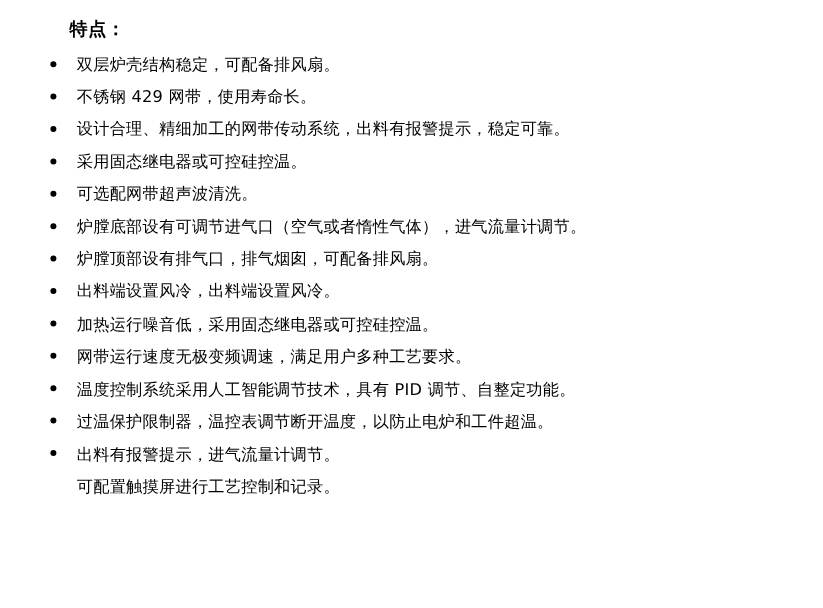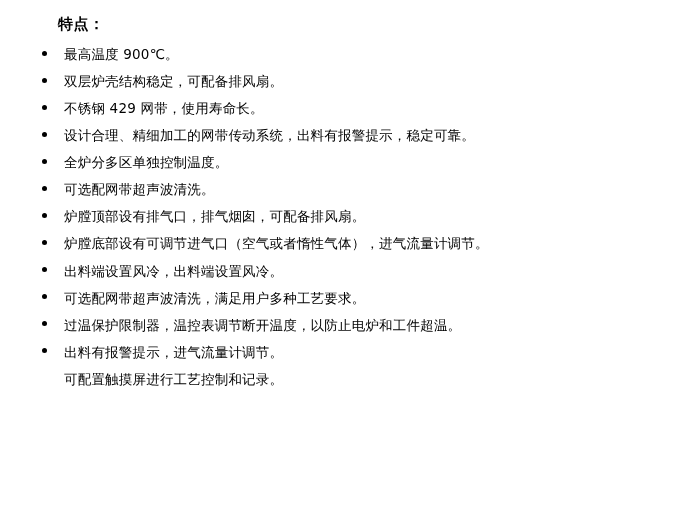--- a/index.html
+++ b/index.html
@@ -55,57 +55,61 @@
   }
 </style>
 </head>
 <body>
 
 <div class="page">
   <div class="doc-title">特点：</div>
   <ul class="feature-list">
     <li>
         <span class="bullet"></span>
-        <span class="txt">最高温度 900℃。</span>
-      </li>
-    <li>
-        <span class="bullet"></span>
         <span class="txt">双层炉壳结构稳定，可配备排风扇。</span>
       </li>
     <li>
         <span class="bullet"></span>
         <span class="txt">不锈钢 429 网带，使用寿命长。</span>
       </li>
     <li>
         <span class="bullet"></span>
         <span class="txt">设计合理、精细加工的网带传动系统，出料有报警提示，稳定可靠。</span>
       </li>
     <li>
         <span class="bullet"></span>
-        <span class="txt">全炉分多区单独控制温度。</span>
+        <span class="txt">采用固态继电器或可控硅控温。</span>
       </li>
     <li>
         <span class="bullet"></span>
         <span class="txt">可选配网带超声波清洗。</span>
       </li>
     <li>
         <span class="bullet"></span>
-        <span class="txt">炉膛顶部设有排气口，排气烟囱，可配备排风扇。</span>
+        <span class="txt">炉膛底部设有可调节进气口（空气或者惰性气体），进气流量计调节。</span>
       </li>
     <li>
         <span class="bullet"></span>
-        <span class="txt">炉膛底部设有可调节进气口（空气或者惰性气体），进气流量计调节。</span>
+        <span class="txt">炉膛顶部设有排气口，排气烟囱，可配备排风扇。</span>
       </li>
     <li>
         <span class="bullet"></span>
         <span class="txt">出料端设置风冷，出料端设置风冷。</span>
       </li>
     <li>
         <span class="bullet"></span>
-        <span class="txt">可选配网带超声波清洗，满足用户多种工艺要求。</span>
+        <span class="txt">加热运行噪音低，采用固态继电器或可控硅控温。</span>
+      </li>
+    <li>
+        <span class="bullet"></span>
+        <span class="txt">网带运行速度无极变频调速，满足用户多种工艺要求。</span>
+      </li>
+    <li>
+        <span class="bullet"></span>
+        <span class="txt">温度控制系统采用人工智能调节技术，具有 PID 调节、自整定功能。</span>
       </li>
     <li>
         <span class="bullet"></span>
         <span class="txt">过温保护限制器，温控表调节断开温度，以防止电炉和工件超温。</span>
       </li>
     <li>
         <span class="bullet"></span>
         <span class="txt">出料有报警提示，进气流量计调节。</span>
       </li>
     <li>

